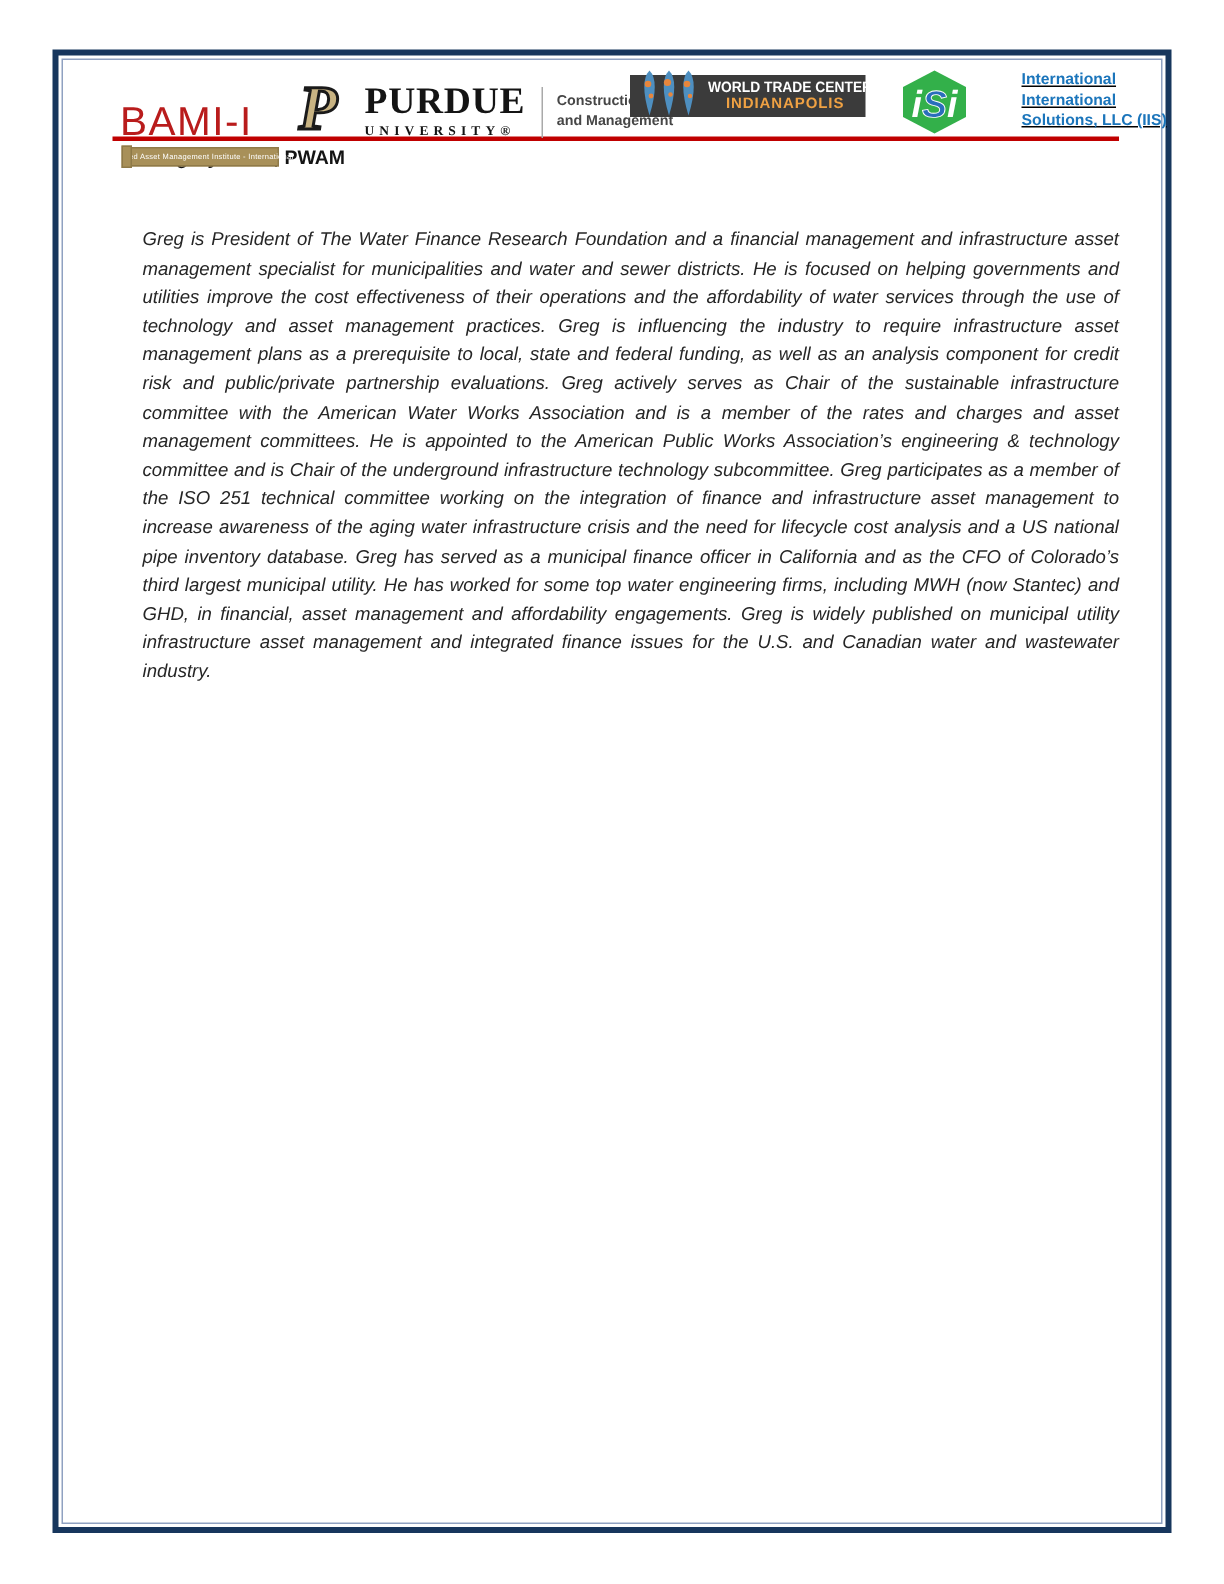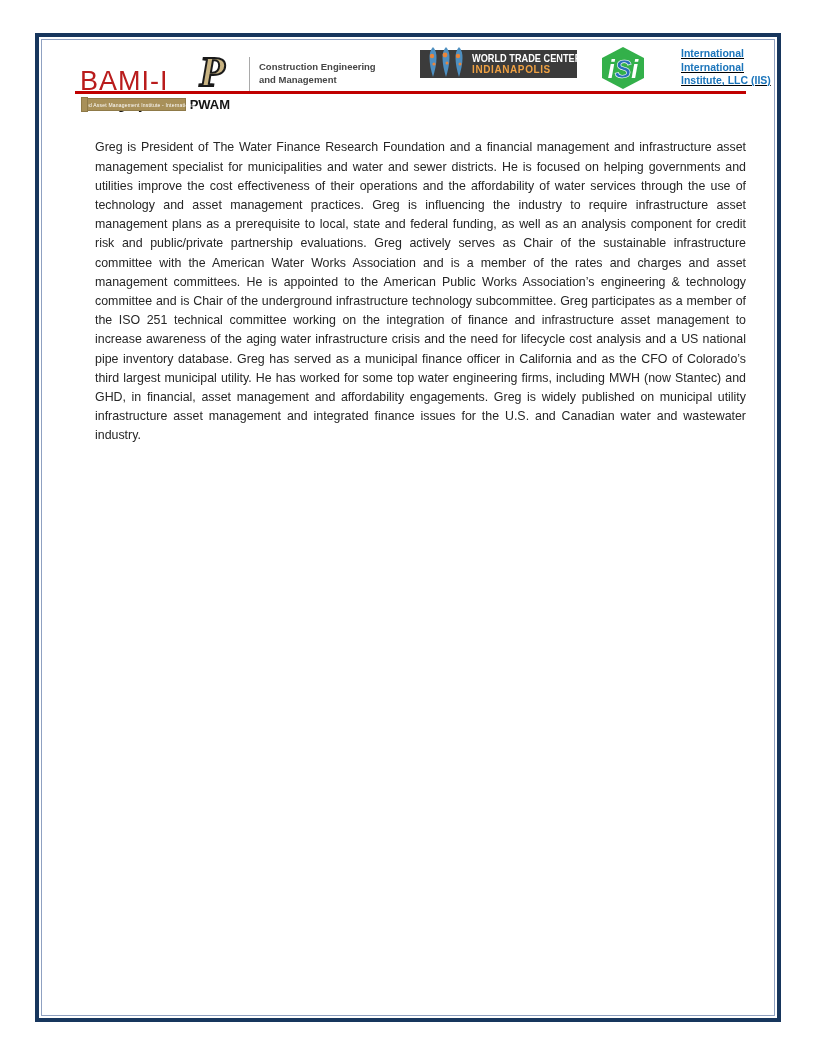--- a/index.html
+++ b/index.html
@@ -44,37 +44,37 @@
   .purdue-sep { width:1px; height:34px; background:#a9a9a9; margin:0 9px 0 11px; }
   .purdue-dept { font-size:9.5px; font-weight:bold; color:#464646; line-height:1.35; }
 
   .logo-wtc {
     position:absolute; left:420px; top:50px; width:157px; height:28px;
     background:#3B3B3B; display:flex; align-items:center; padding:0 5px;
     box-sizing:border-box; z-index:2;
   }
   .wtc-text { margin-left:5px; }
   .wtc-line1 { color:#ffffff; font-size:10px; font-weight:bold; white-space:nowrap; transform:scaleX(0.92); transform-origin:left; }
-  .wtc-line2 { color:#EFA143; font-size:10px; font-weight:bold; letter-spacing:0.6px; }
+  .wtc-line2 { color:#EFA143; font-size:10px; font-weight:bold; letter-spacing:0.6px;margin-left:12px; }
 
   .logo-iis { position:absolute; left:600px; top:46px; display:flex; z-index:2;text-decoration:underline; }
   .iis-text { margin-left:7px; margin-top:1px; }
   .iis-line { color:#1B75BB; font-size:10.5px; font-weight:bold; line-height:1.3; white-space:nowrap;margin-left:28px; }
 
   
   .red-rule { position:absolute; left:75px; top:91px; width:671px; height:2.5px; background:#C00000; z-index:1; }
 
   
   .doc-heading {
     position:absolute; left:95px; top:97px; font-size:13px; font-weight:bold; color:#141414;text-align:right;
   }
   .doc-bio {
-    position:absolute; left:95px; top:126px; width:651px;
+    position:absolute; left:95px; top:138px; width:651px;
     font-size:12.4px; line-height:19.2px; color:#262626;
-    text-align:justify; text-justify:inter-word;
+    text-align:justify; text-justify:inter-word;font-style:italic;
   }
 </style>
 </head>
 <body>
 
 <div class="frame">
   <div class="frame-inner"></div>
 </div>
 
 <div class="red-rule"></div>
@@ -85,20 +85,24 @@
     <span class="bami-tagline">Buried Asset Management Institute - International</span>
   </div>
 </div>
 
 <div class="logo-purdue">
   <span>
     <svg width="52" height="40" viewBox="0 0 52 40" aria-hidden="true">
       <text x="26" y="34" text-anchor="middle" font-family="Liberation Serif, serif" font-size="42" font-weight="bold" font-style="italic" fill="#C8B382" stroke="#1a1a1a" stroke-width="2">P</text>
     </svg>
   </span>
+  <div class="purdue-words">
+    <div class="purdue-word">PURDUE</div>
+    <div class="purdue-univ">UNIVERSITY®</div>
+  </div>
   <div class="purdue-sep"></div>
   <div class="purdue-dept">
     <div>Construction Engineering</div>
     <div>and Management</div>
   </div>
 </div>
 
 <div class="logo-wtc">
   <span>
     <svg width="42" height="32" viewBox="0 0 42 32" aria-hidden="true">
@@ -124,19 +128,19 @@
     <svg width="46" height="44" viewBox="0 0 46 44" aria-hidden="true">
       <polygon points="23,1 44,12 44,32 23,43 2,32 2,12" fill="#33B04A"></polygon>
       <text x="23" y="32" text-anchor="middle" font-family="Liberation Sans, sans-serif" font-size="25" font-weight="bold" font-style="italic">
         <tspan fill="#ffffff">i</tspan><tspan fill="#2A6EBB" stroke="#ffffff" stroke-width="0.6">S</tspan><tspan fill="#ffffff">i</tspan>
       </text>
     </svg>
   </span>
   <div class="iis-text">
     <div class="iis-line">International</div>
     <div class="iis-line">International</div>
-    <div class="iis-line">Institute, LLC (IIS)</div>
+    <div class="iis-line">Solutions, LLC (IIS)</div>
   </div>
 </div>
 
 <div class="doc-heading">Gregory Baird, PWAM</div>
 
 <p class="doc-bio">Greg is President of The Water Finance Research Foundation and a financial management and infrastructure asset management specialist for municipalities and water and sewer districts. He is focused on helping governments and utilities improve the cost effectiveness of their operations and the affordability of water services through the use of technology and asset management practices. Greg is influencing the industry to require infrastructure asset management plans as a prerequisite to local, state and federal funding, as well as an analysis component for credit risk and public/private partnership evaluations. Greg actively serves as Chair of the sustainable infrastructure committee with the American Water Works Association and is a member of the rates and charges and asset management committees. He is appointed to the American Public Works Association’s engineering &amp; technology committee and is Chair of the underground infrastructure technology subcommittee. Greg participates as a member of the ISO 251 technical committee working on the integration of finance and infrastructure asset management to increase awareness of the aging water infrastructure crisis and the need for lifecycle cost analysis and a US national pipe inventory database. Greg has served as a municipal finance officer in California and as the CFO of Colorado’s third largest municipal utility. He has worked for some top water engineering firms, including MWH (now Stantec) and GHD, in financial, asset management and affordability engagements. Greg is widely published on municipal utility infrastructure asset management and integrated finance issues for the U.S. and Canadian water and wastewater industry.</p>
 
 </body></html>

